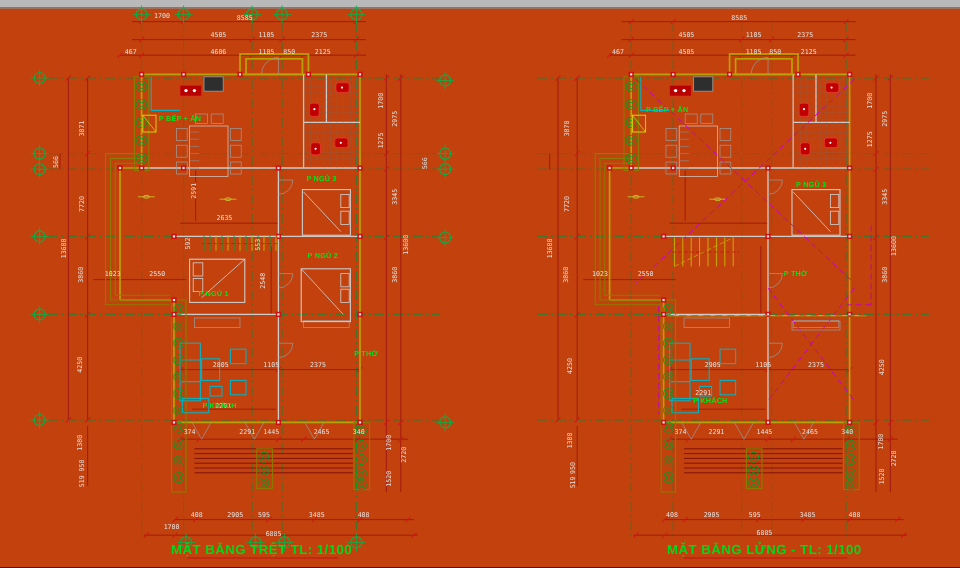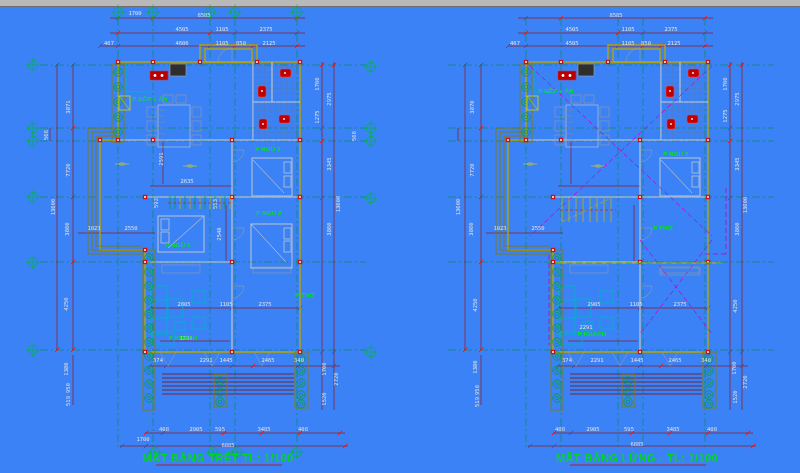--- a/index.html
+++ b/index.html
@@ -1,16 +1,16 @@
 <!DOCTYPE html>
 <html><head>
 <meta charset="utf-8">
 <style>
   html,body{margin:0;padding:0;background:#000;}
-  .screen{position:relative;width:800px;height:473px;background:#3b82f6;overflow:hidden;
+  .screen{position:relative;width:800px;height:473px;background:#c2410c;overflow:hidden;
           font-family:"Liberation Sans",sans-serif;}
   .topstrip{position:absolute;top:0;left:0;width:800px;height:7px;background:#b9b9b9;
             border-bottom:1px solid #6e6e6e;box-sizing:border-box;}
   svg{position:absolute;top:0;left:0;}
   .g-grid{stroke:#008f3c;stroke-width:.6;fill:none;stroke-dasharray:8 3 2 3;}
   .dimline{stroke:#9c1414;stroke-width:.7;fill:none;}
   .wall-y{stroke:#b8a400;stroke-width:1.4;fill:none;}
   .wall-y2{stroke:#8a7c00;stroke-width:.9;fill:none;}
   .wall-w{stroke:#cdcdcd;stroke-width:1.1;fill:none;}
   .thin-w{stroke:#9b9b9b;stroke-width:.6;fill:none;}

